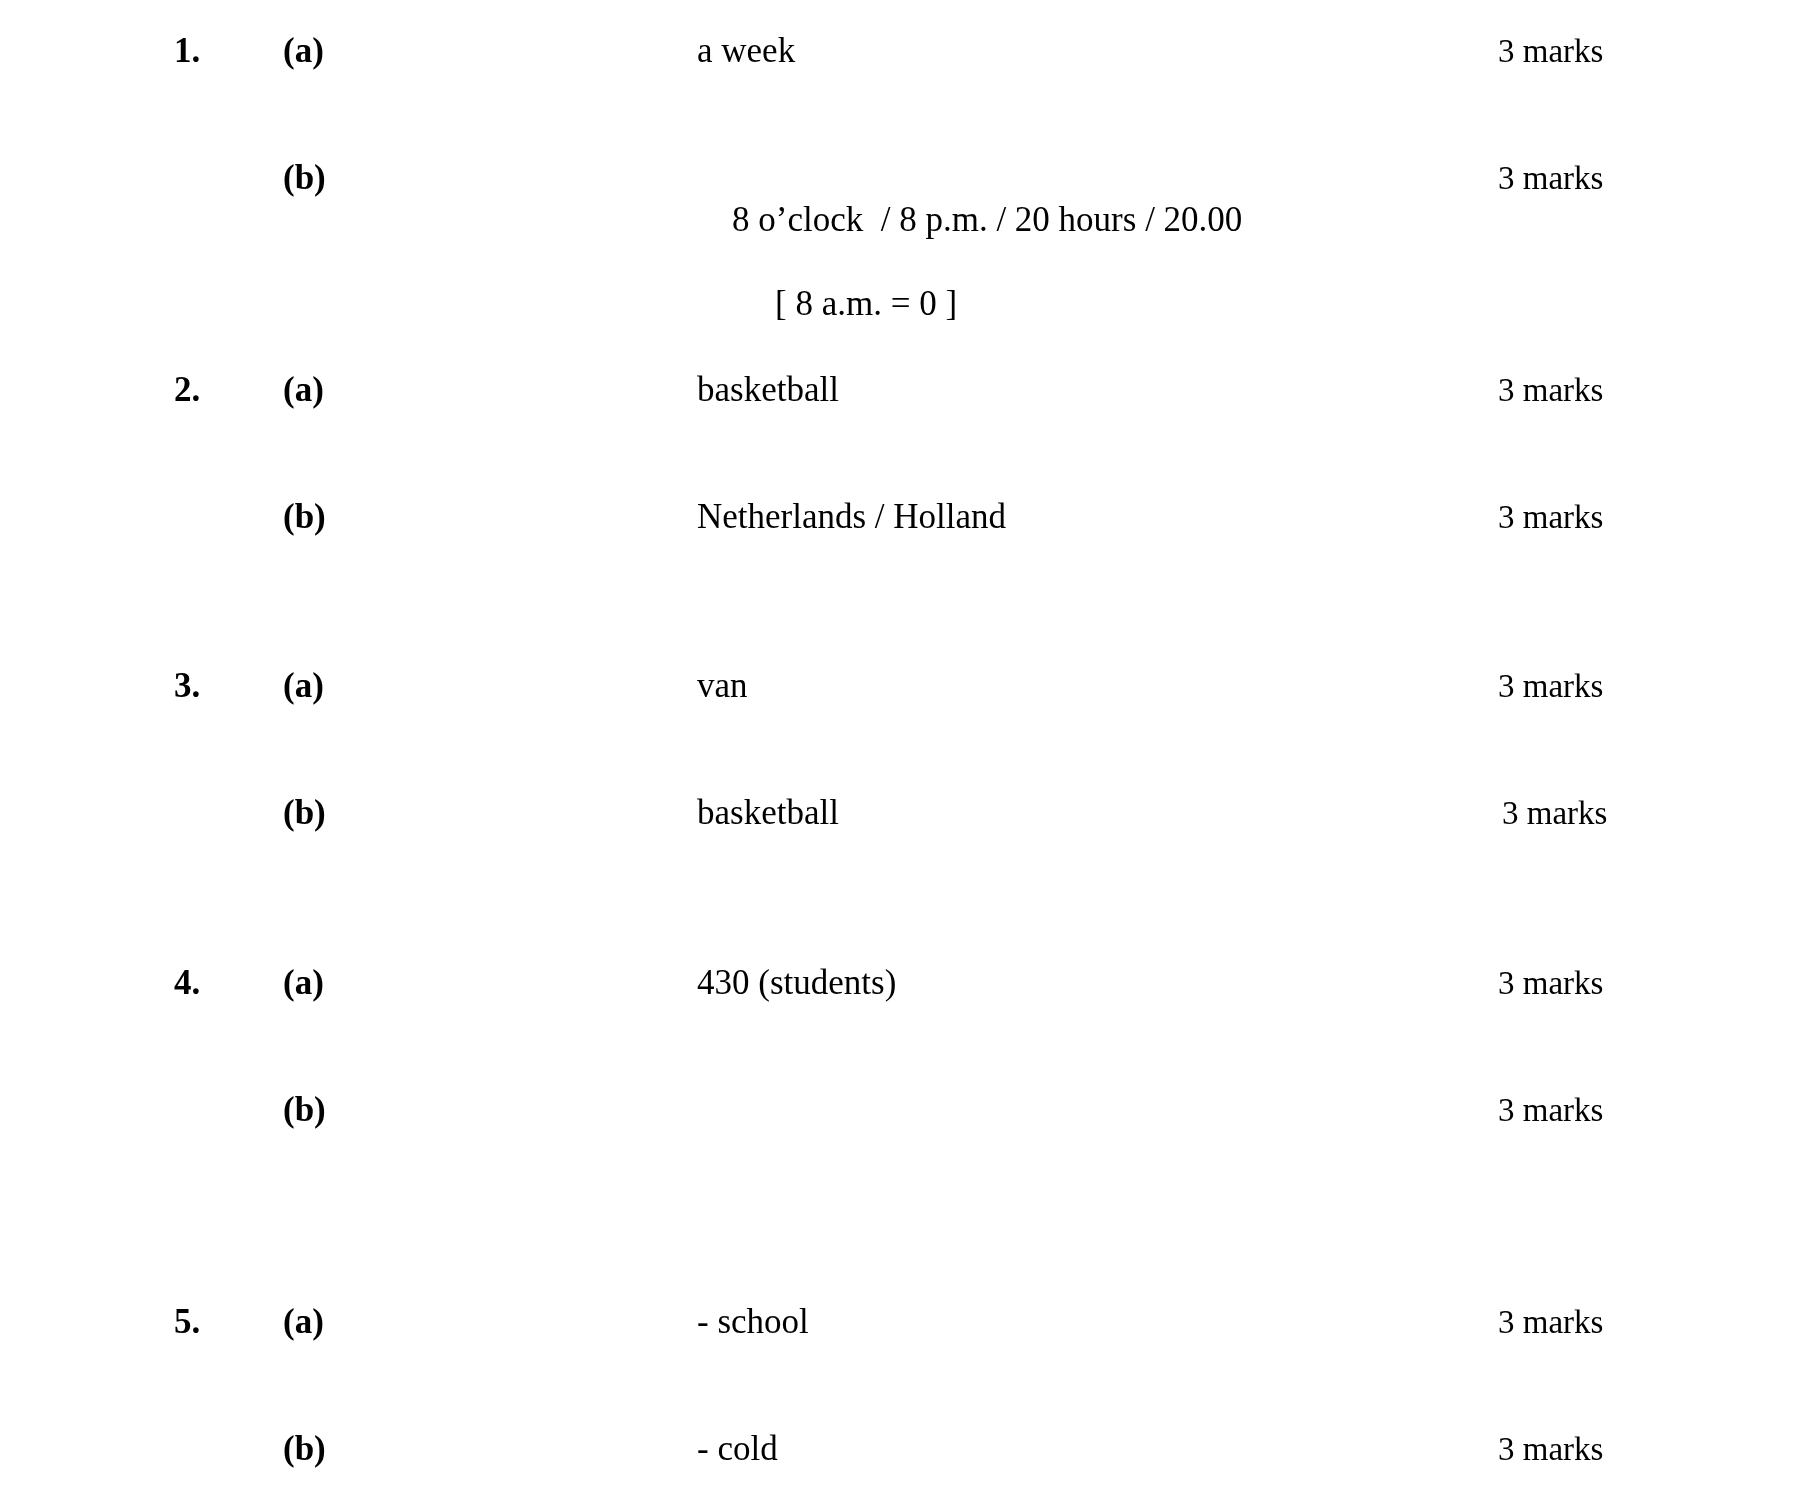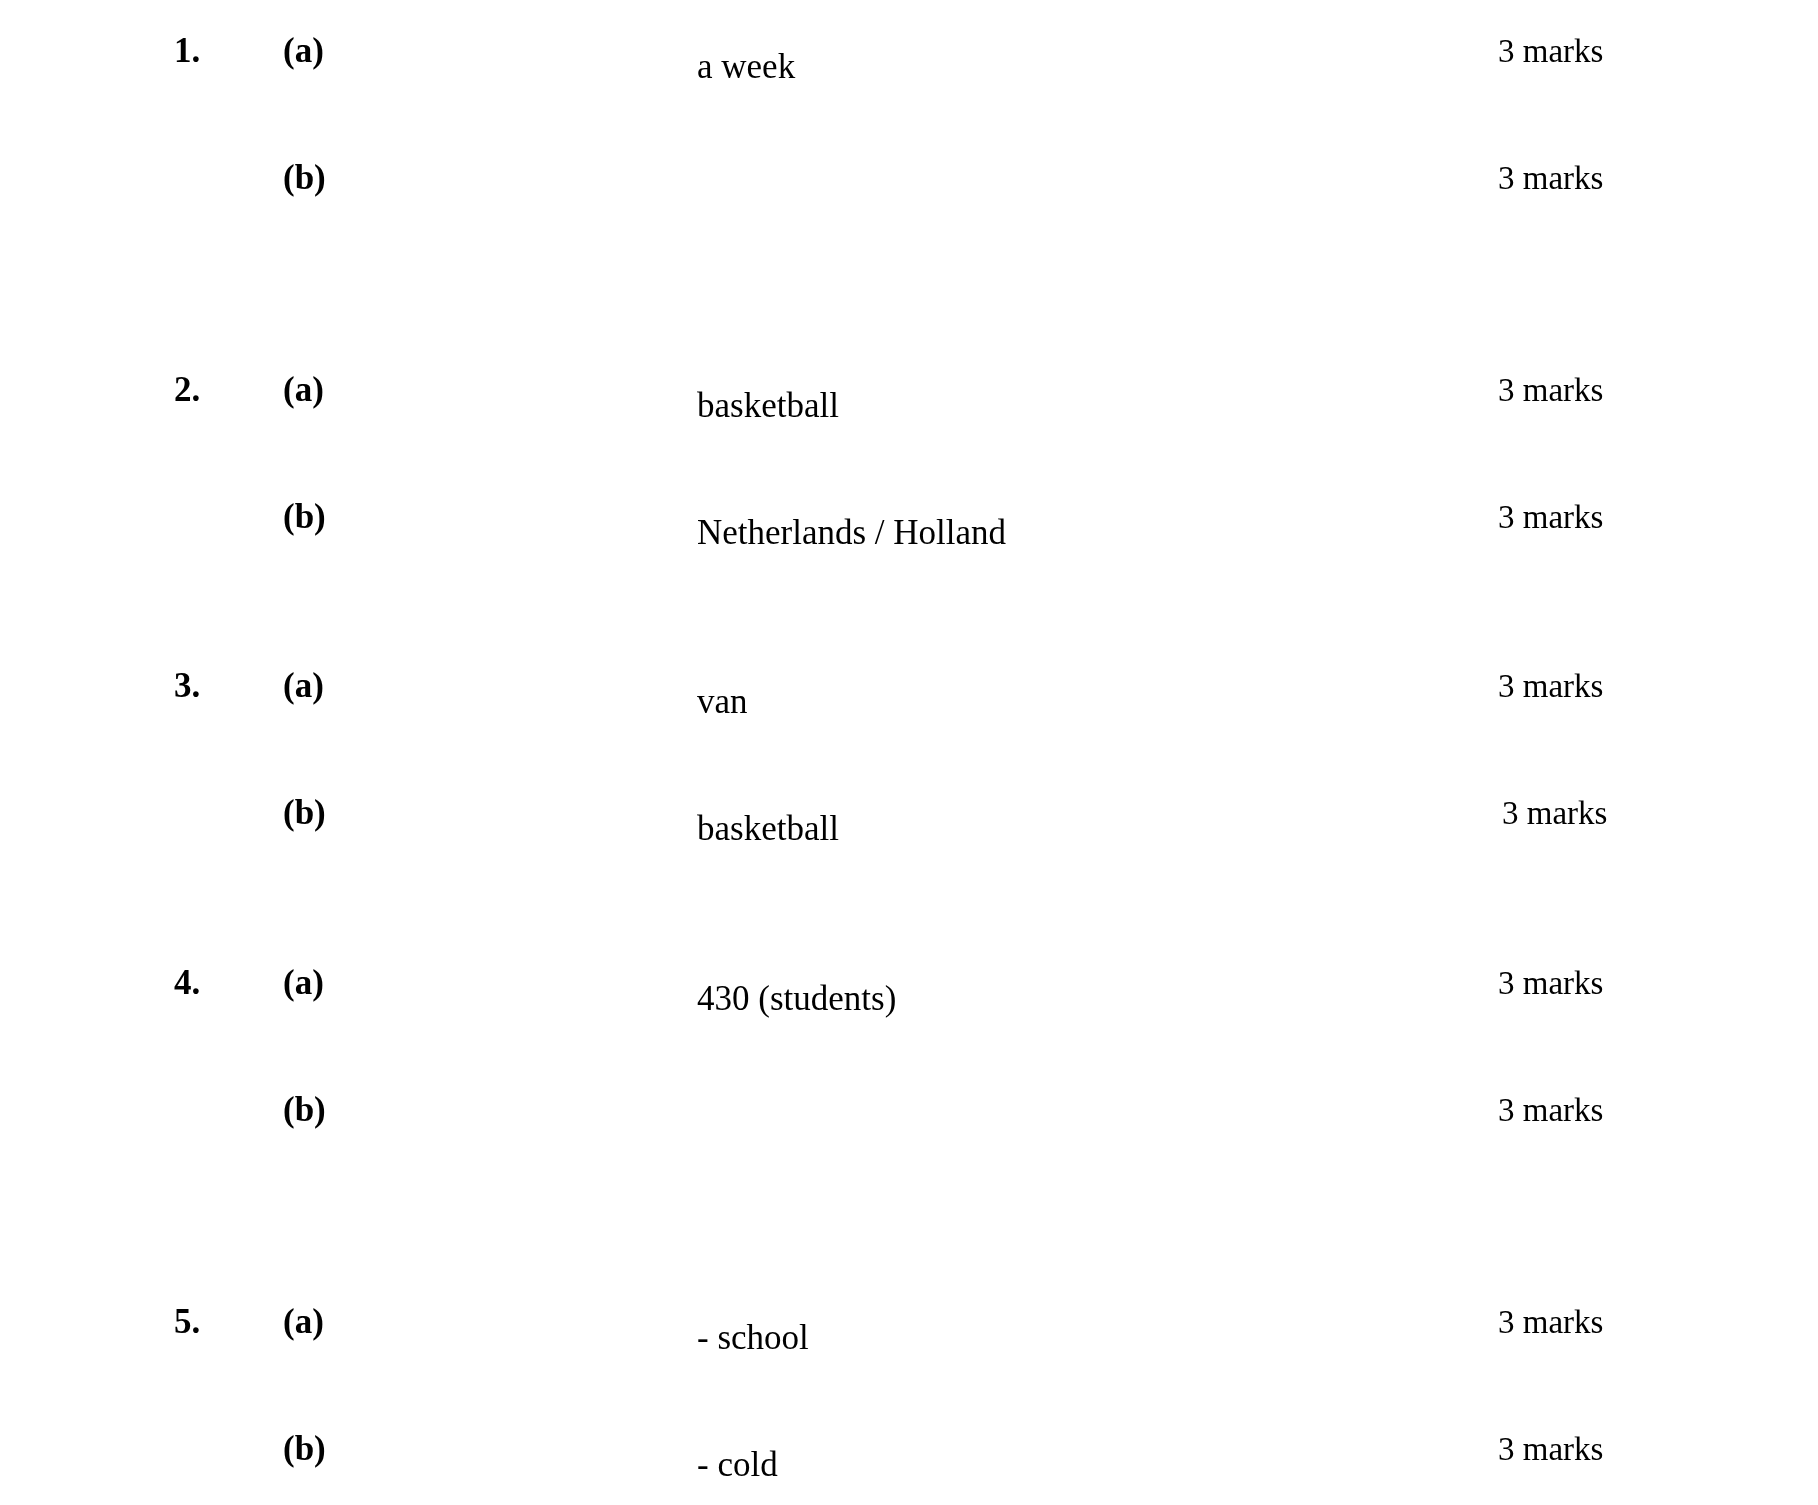--- a/index.html
+++ b/index.html
@@ -2,37 +2,39 @@
 <html><head>
 <meta charset="utf-8">
 <style>
   html, body { margin: 0; padding: 0; background: #ffffff; }
   body { width: 1818px; height: 1505px; position: relative; overflow: hidden;
          font-family: "Liberation Serif", "DejaVu Serif", serif; color: #000; }
   .row { position: absolute; left: 0; width: 1818px; }
   .qnum, .part { position: absolute; top: 0; font-weight: bold; font-size: 35px; line-height: 42px; }
   .qnum { left: 174px; }
   .part { left: 283px; }
-  .answer { position: absolute; left: 697px; top: 16px; font-size: 35px; line-height: 42px; white-space: pre; }
+  .answer { position: absolute; left: 697px; top: 0; font-size: 35px; line-height: 42px; white-space: pre; }
   .note { display: block; padding-left: 78px; }
   .marks { position: absolute; left: 1498px; top: 0; font-size: 33px; line-height: 42px; white-space: nowrap; }
   .marks.shift { left: 1502px; }
 </style>
 </head>
 <body>
 
 <div class="row" style="top:30px">
   <span class="qnum">1.</span>
   <span class="part">(a)</span>
   <span class="answer">a week</span>
   <span class="marks">3 marks</span>
 </div>
 <div class="row" style="top:157px">
   <span class="part">(b)</span>
   <div class="answer">
+    <span>8 o’clock  / 8 p.m. / 20 hours / 20.00</span>
+    <span class="note">[ 8 a.m. = 0 ]</span>
   </div>
   <span class="marks">3 marks</span>
 </div>
 
 <div class="row" style="top:369px">
   <span class="qnum">2.</span>
   <span class="part">(a)</span>
   <span class="answer">basketball</span>
   <span class="marks">3 marks</span>
 </div>

